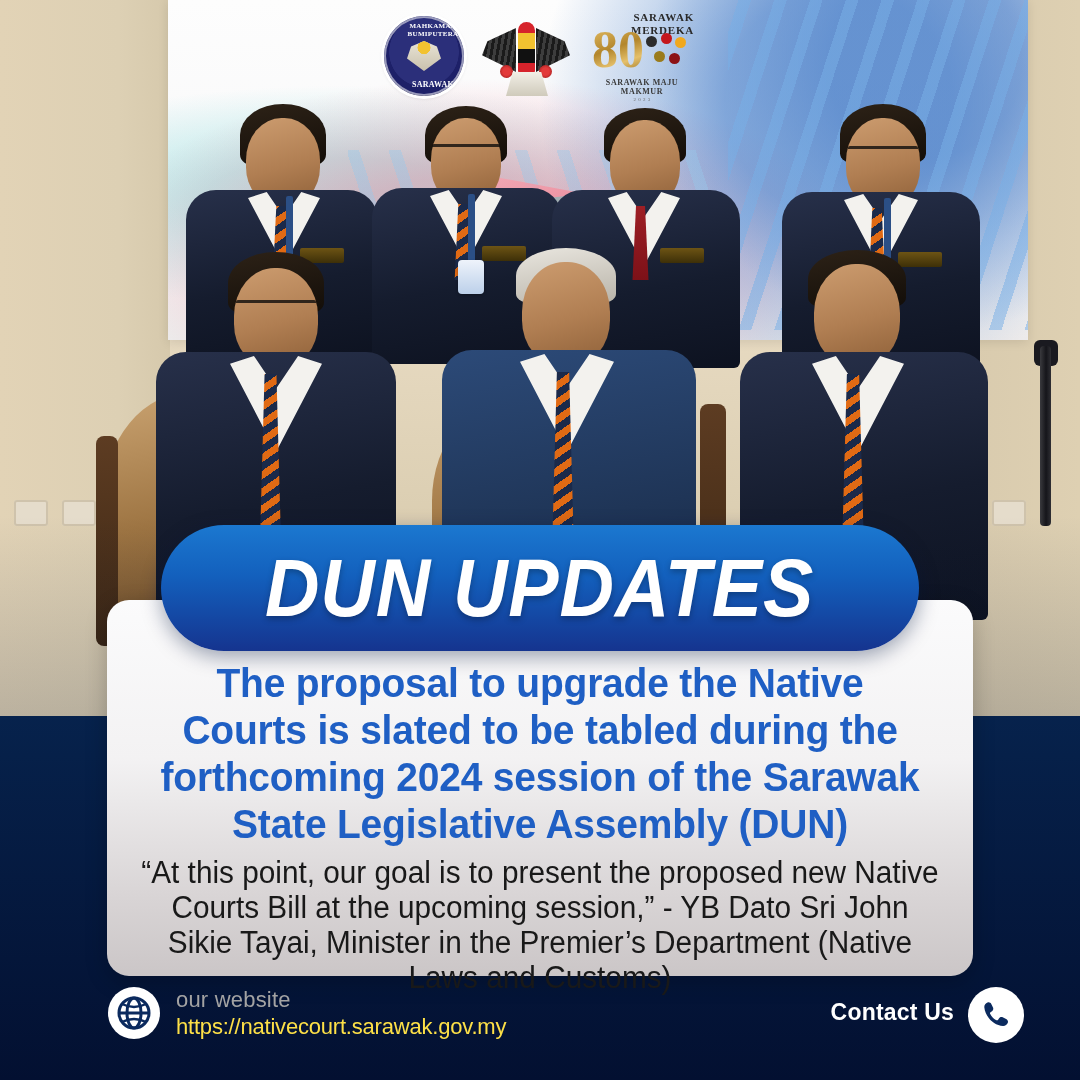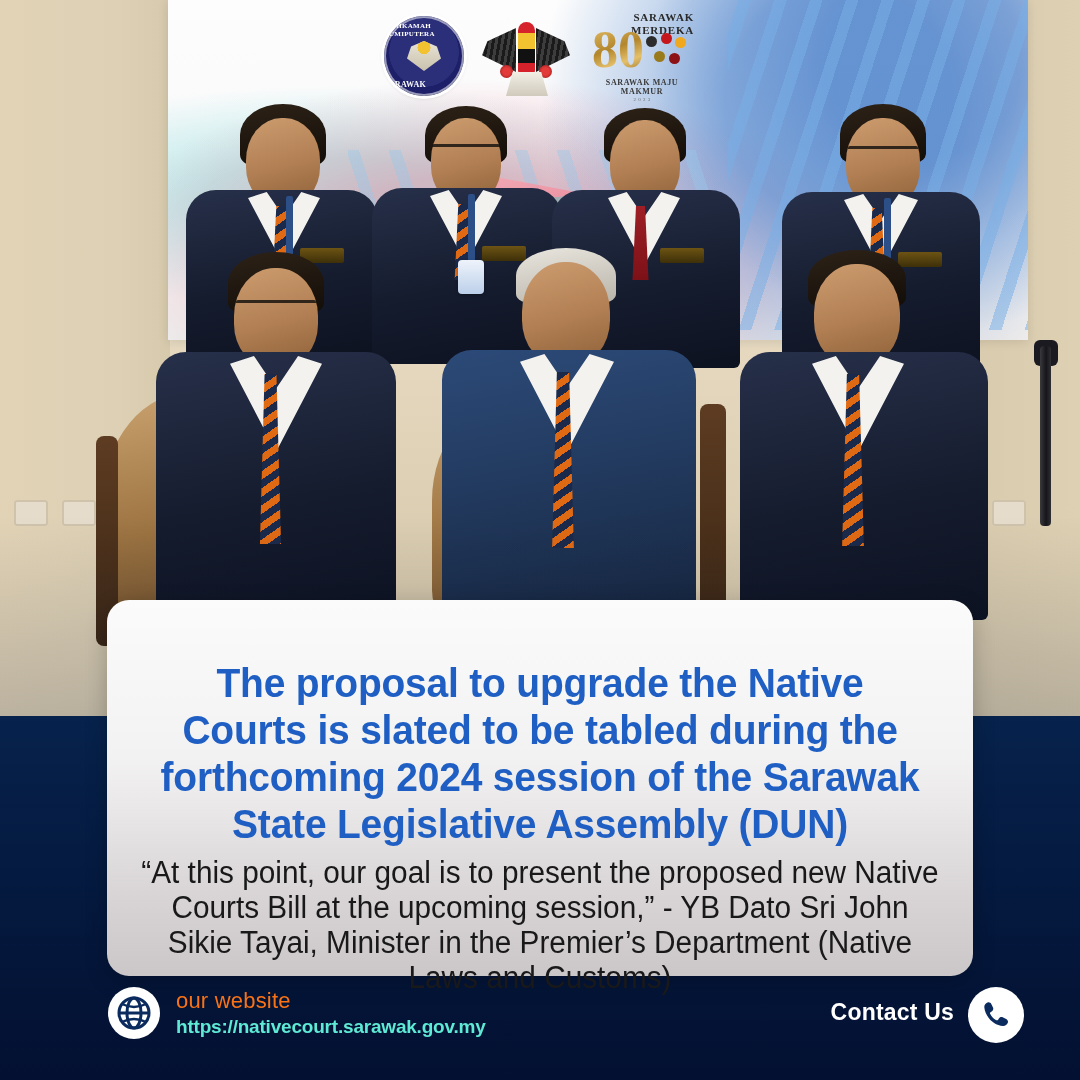--- a/index.html
+++ b/index.html
@@ -168,21 +168,21 @@
     background:radial-gradient(circle at 50% 45%, #2b2f7a 0 58%, #1d2068 59% 72%, #15174f 73% 100%);
     box-shadow:0 0 0 3px #ffffff, 0 1px 4px rgba(0,0,0,.35);
     display:flex; align-items:center; justify-content:center;
     overflow:hidden;
   }
   .seal-ring-text {
     position:absolute; inset:0; border-radius:50%;
     box-shadow:inset 0 0 0 2px rgba(255,255,255,.55);
   }
   .seal-top, .seal-bottom {
-    position:absolute; left:0; width:100%; text-align:left;
+    position:absolute; left:9px; width:100%; text-align:center;
     color:#fff; font-weight:bold; letter-spacing:.3px;
     font-family:"Liberation Serif", serif;
   }
   .seal-top { top:6px; font-size:7px; }
   .seal-bottom { bottom:7px; font-size:8px; }
   .seal-crest {
     width:34px; height:30px;
     background:
       radial-gradient(circle at 50% 22%, #f2c230 0 22%, rgba(0,0,0,0) 23%),
       linear-gradient(180deg,#e9e4d6 0%,#c9c1ad 100%);
@@ -302,24 +302,24 @@
     position:absolute; left:108px; top:12px;
     display:flex; align-items:center; gap:16px;
   }
   .globe {
     width:52px; height:52px; border-radius:50%;
     background:#ffffff; position:relative; flex:none;
   }
   .globe svg { position:absolute; left:9px; top:9px; }
   .web-text { display:flex; flex-direction:column; line-height:1; }
   .web-label {
-    color:#f97316; font-size:22px; letter-spacing:.2px; margin-bottom:5px;
+    color:#a3a3a3; font-size:22px; letter-spacing:.2px; margin-bottom:5px;
   }
   .web-url {
-    color:#5eead4; font-size:19px; font-weight:bold; letter-spacing:-.2px;
+    color:#fde047; font-size:22px; font-weight:normal; letter-spacing:-.2px;
   }
 
   .contact-block {
     position:absolute; right:56px; top:12px;
     display:flex; align-items:center; gap:14px;
   }
   .contact-text { text-align:right; line-height:1; }
   .contact-label {
     color:#ffffff; font-size:23px; font-weight:bold; margin-bottom:6px;
     letter-spacing:.2px;
@@ -468,20 +468,23 @@
         <div class="fig" style="left:8px;  top:15px; background:#9a7b1c;"></div>
         <div class="fig" style="left:23px; top:17px; background:#8c1216;"></div>
       </div>
       <div class="merdeka-sub">SARAWAK MAJU MAKMUR</div>
       <div class="merdeka-sub2">2 0 2 3</div>
     </div>
   </div>
 
   <div class="card"></div>
 
+  <div class="pill">
+    <div class="pill-text">DUN UPDATES</div>
+  </div>
 
   <div class="headline">The proposal to upgrade the Native Courts is slated to be tabled during the forthcoming 2024 session of the Sarawak State Legislative Assembly (DUN)</div>
 
   <div class="quote">“At this point, our goal is to present the proposed new Native Courts Bill at the upcoming session,” - YB Dato Sri John Sikie Tayai, Minister in the Premier’s Department (Native Laws and Customs)</div>
 
   <div class="footer">
 
     <div class="web-block">
       <div class="globe">
         <svg width="34" height="34" viewBox="0 0 34 34">

